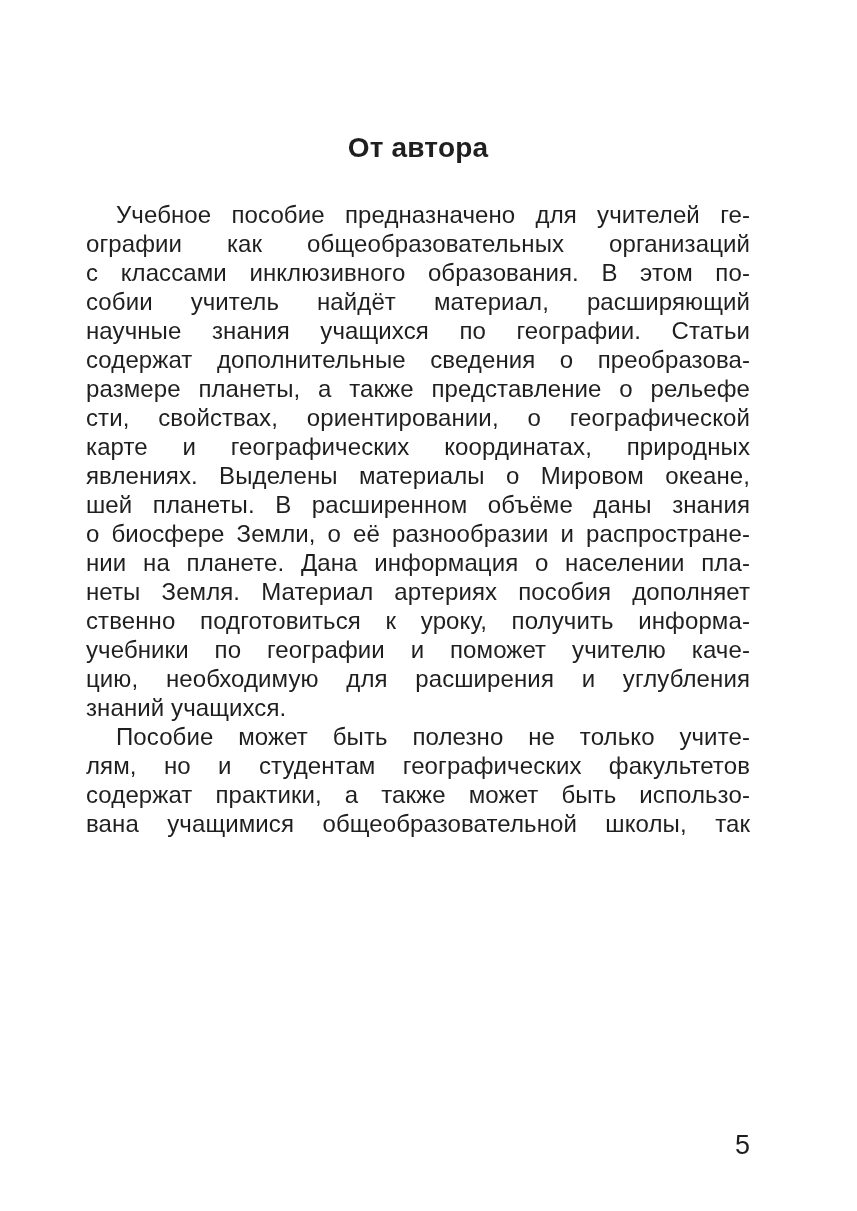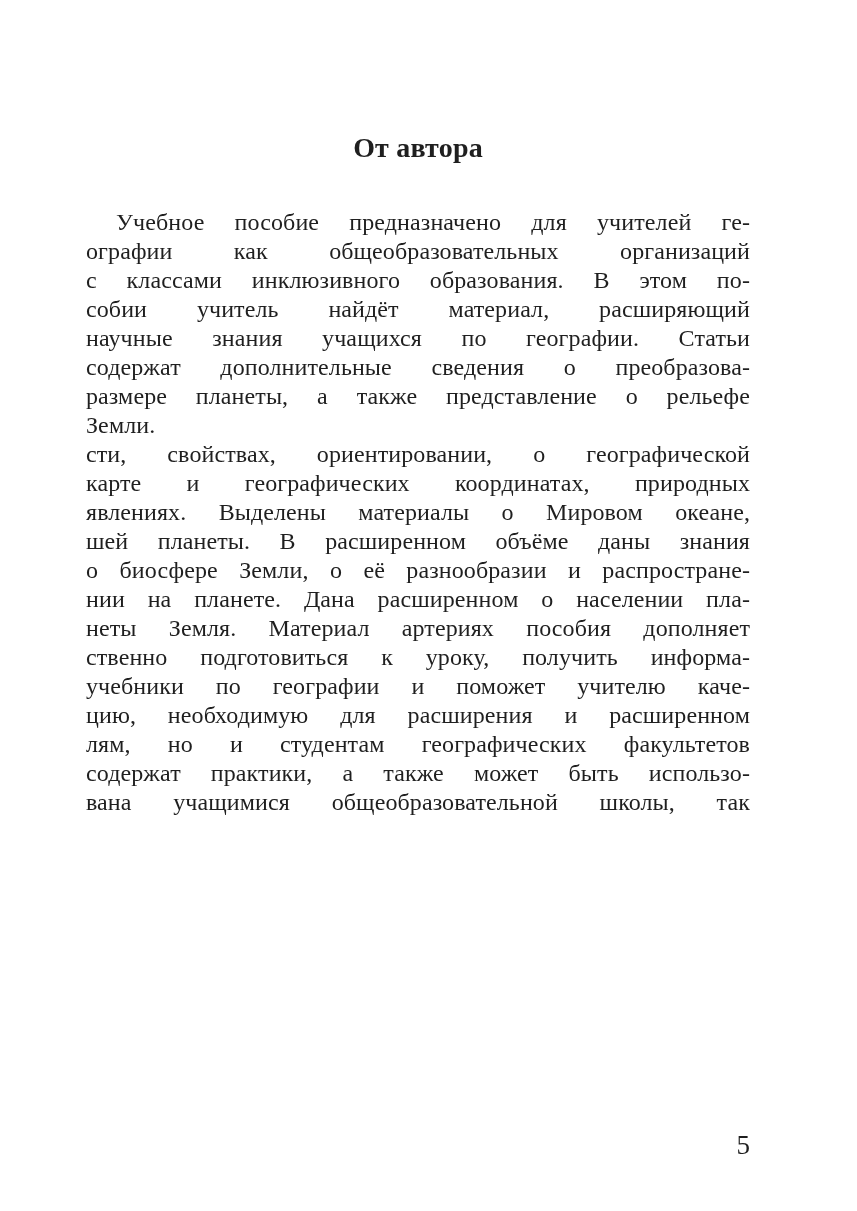--- a/index.html
+++ b/index.html
@@ -5,21 +5,21 @@
   html, body {
     margin: 0;
     padding: 0;
     background: #ffffff;
   }
   .page {
     position: relative;
     width: 857px;
     height: 1211px;
     background: #ffffff;
-    font-family: Liberation Serif, serif;
+    font-family: Liberation Sans, sans-serif;
     color: #1f1f1f;
     overflow: hidden;
   }
   .title {
     position: absolute;
     top: 131px;
     left: 86px;
     width: 664px;
     margin: 0;
     text-align: center;
@@ -40,21 +40,20 @@
   }
   .line {
     font-size: 24px;
     line-height: 29px;
     text-align: justify;
     text-align-last: justify;
     letter-spacing: 0.1px;
   }
   .line.first {
     text-indent: 30px;
-    margin-top: 8px;
   }
   .line.last {
     text-align-last: left;
   }
   .page-number {
     position: absolute;
     top: 1129px;
     left: 86px;
     width: 664px;
     text-align: right;
@@ -70,35 +69,36 @@
 
   <div class="text-block">
       <div class="paragraph">
         <div class="line first">Учебное пособие предназначено для учителей ге-</div>
         <div class="line">ографии как общеобразовательных организаций</div>
         <div class="line">с классами инклюзивного образования. В этом по-</div>
         <div class="line">собии учитель найдёт материал, расширяющий</div>
         <div class="line">научные знания учащихся по географии. Статьи</div>
         <div class="line">содержат дополнительные сведения о преобразова-</div>
         <div class="line">размере планеты, а также представление о рельефе</div>
-        <div class="line last">Земли.</div>
       </div>
       <div class="paragraph">
         <div class="line">сти, свойствах, ориентировании, о географической</div>
         <div class="line">карте и географических координатах, природных</div>
         <div class="line">явлениях. Выделены материалы о Мировом океане,</div>
         <div class="line">шей планеты. В расширенном объёме даны знания</div>
         <div class="line">о биосфере Земли, о её разнообразии и распростране-</div>
-        <div class="line">нии на планете. Дана расширенном о населении пла-</div>
+        <div class="line">нии на планете. Дана информация о населении пла-</div>
         <div class="line">неты Земля. Материал артериях пособия дополняет</div>
         <div class="line">ственно подготовиться к уроку, получить информа-</div>
         <div class="line">учебники по географии и поможет учителю каче-</div>
-        <div class="line">цию, необходимую для расширения и расширенном</div>
+        <div class="line">цию, необходимую для расширения и углубления</div>
+        <div class="line last">знаний учащихся.</div>
       </div>
       <div class="paragraph">
+        <div class="line first">Пособие может быть полезно не только учите-</div>
         <div class="line">лям, но и студентам географических факультетов</div>
         <div class="line">содержат практики, а также может быть использо-</div>
         <div class="line">вана учащимися общеобразовательной школы, так</div>
       </div>
     </div>
 
   <div class="page-number">5</div>
 </div>
 
 </body></html>

